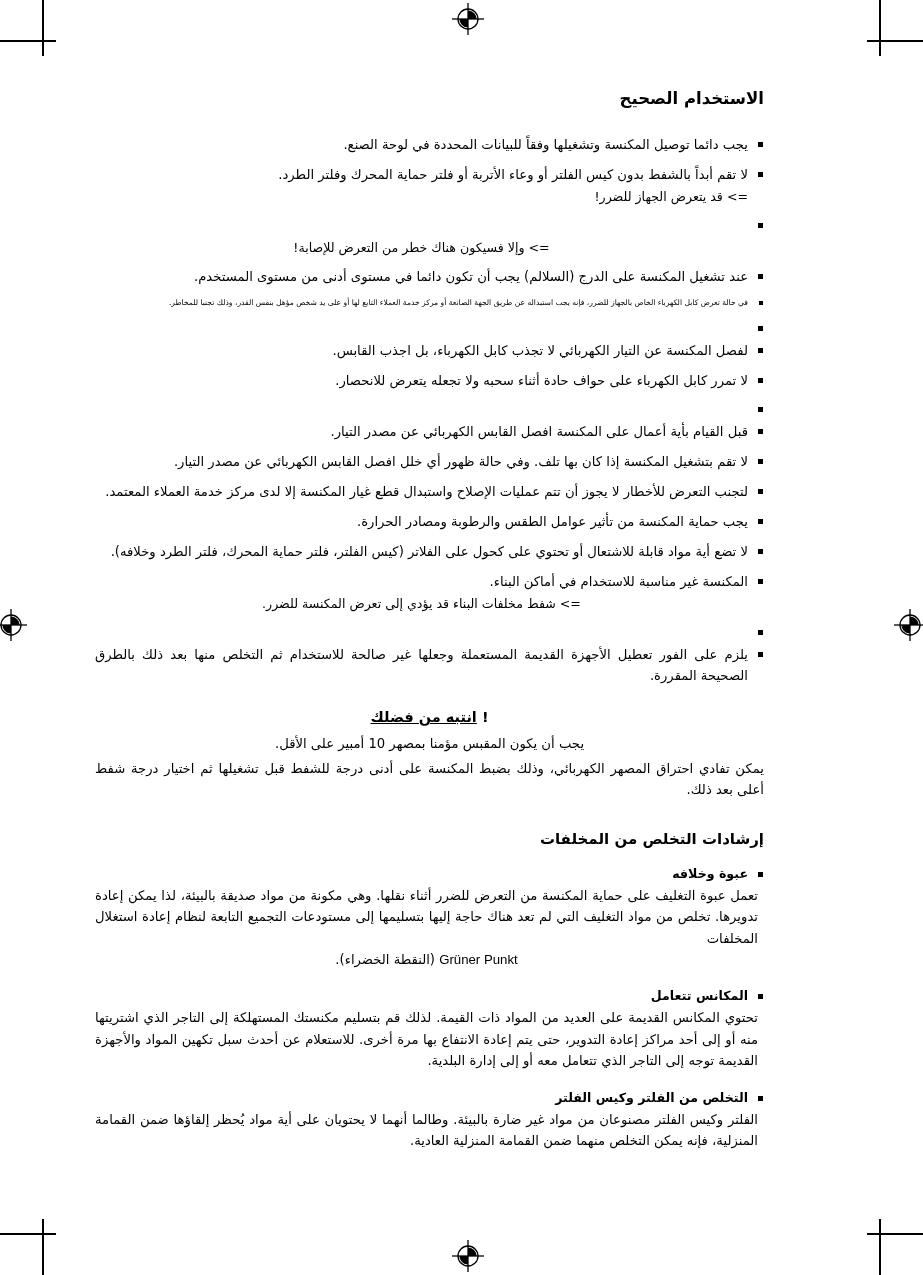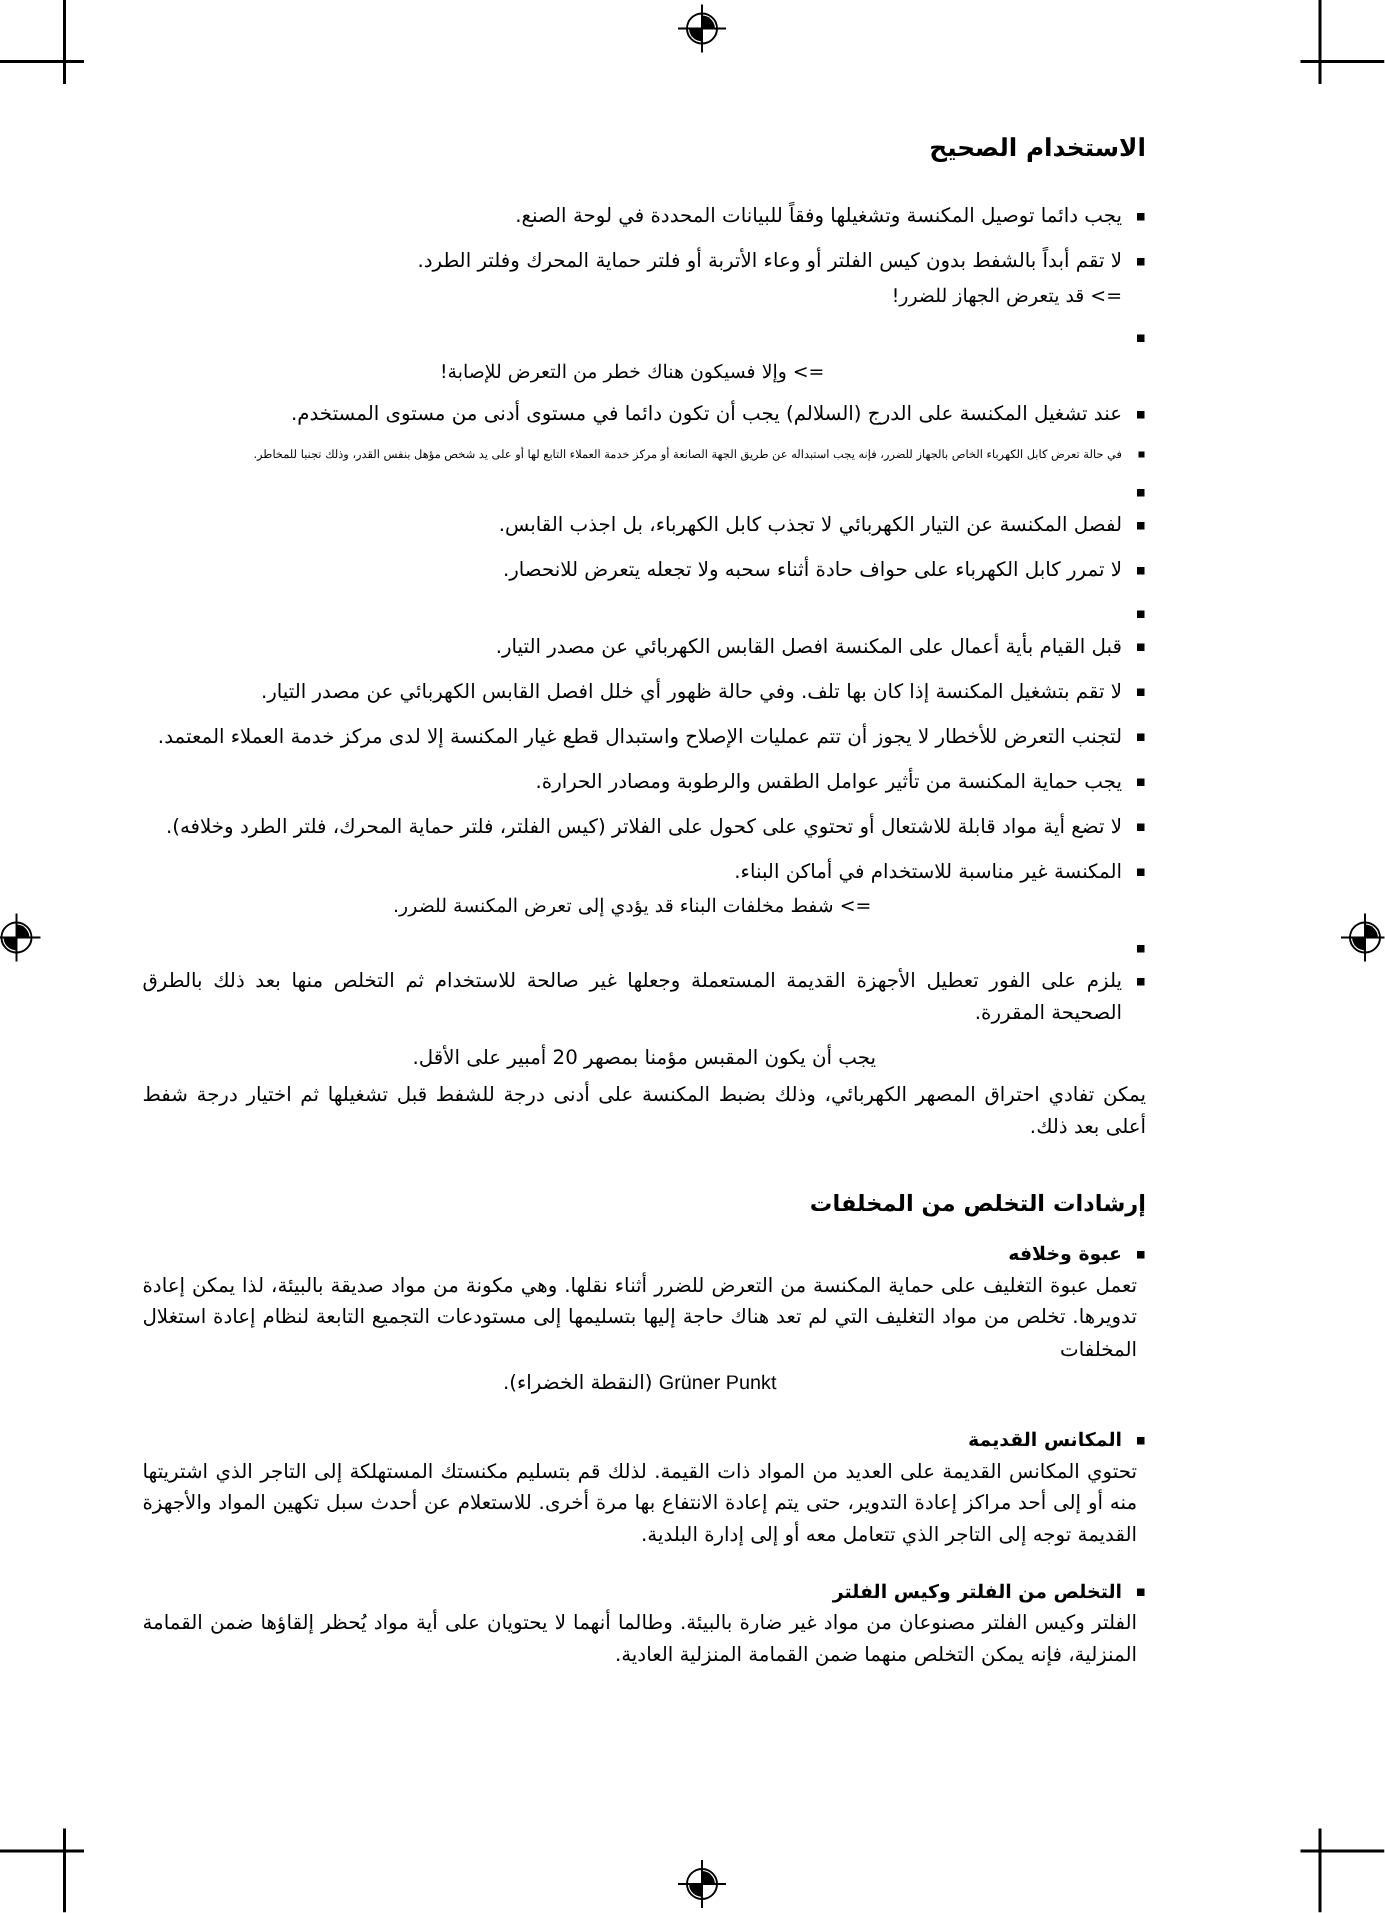--- a/index.html
+++ b/index.html
@@ -299,36 +299,40 @@
       </li>
 
       <li class="empty"></li>
 
       <li>
         <span>يلزم على الفور تعطيل الأجهزة القديمة المستعملة وجعلها غير صالحة للاستخدام ثم التخلص منها بعد ذلك بالطرق الصحيحة المقررة.</span>
       </li>
 
     </ul>
 
-
-    <p class="warn-body ctr">يجب أن يكون المقبس مؤمنا بمصهر 20 أمبير على الأقل.</p>
+    <h3 class="warn-title">
+      <span>!</span>
+      <span class="underline">انتبه من فضلك</span>
+    </h3>
+
+    <p class="warn-body ctr">يجب أن يكون المقبس مؤمنا بمصهر 10 أمبير على الأقل.</p>
     <p class="warn-body">يمكن تفادي احتراق المصهر الكهربائي، وذلك بضبط المكنسة على أدنى درجة للشفط قبل تشغيلها ثم اختيار درجة شفط أعلى بعد ذلك.</p>
 
     <h2 class="section-title">إرشادات التخلص من المخلفات</h2>
 
     <div class="sub-block">
       <div class="sub-head">عبوة وخلافه</div>
       <p class="sub-body">
         <span>تعمل عبوة التغليف على حماية المكنسة من التعرض للضرر أثناء نقلها. وهي مكونة من مواد صديقة بالبيئة، لذا يمكن إعادة تدويرها. تخلص من مواد التغليف التي لم تعد هناك حاجة إليها بتسليمها إلى مستودعات التجميع التابعة لنظام إعادة استغلال المخلفات</span>
         <span class="tail"><span class="latin">Grüner Punkt</span><span> (النقطة الخضراء).</span></span>
       </p>
     </div>
 
     <div class="sub-block">
-      <div class="sub-head">المكانس القديمة</div>
+      <div class="sub-head">المكانس تتعامل</div>
       <p class="sub-body">تحتوي المكانس القديمة على العديد من المواد ذات القيمة. لذلك قم بتسليم مكنستك المستهلكة إلى التاجر الذي اشتريتها منه أو إلى أحد مراكز إعادة التدوير، حتى يتم إعادة الانتفاع بها مرة أخرى. للاستعلام عن أحدث سبل تكهين المواد والأجهزة القديمة توجه إلى التاجر الذي تتعامل معه أو إلى إدارة البلدية.</p>
     </div>
 
     <div class="sub-block">
       <div class="sub-head">التخلص من الفلتر وكيس الفلتر</div>
       <p class="sub-body">الفلتر وكيس الفلتر مصنوعان من مواد غير ضارة بالبيئة. وطالما أنهما لا يحتويان على أية مواد يُحظر إلقاؤها ضمن القمامة المنزلية، فإنه يمكن التخلص منهما ضمن القمامة المنزلية العادية.</p>
     </div>
 
   </div>
 </div>

